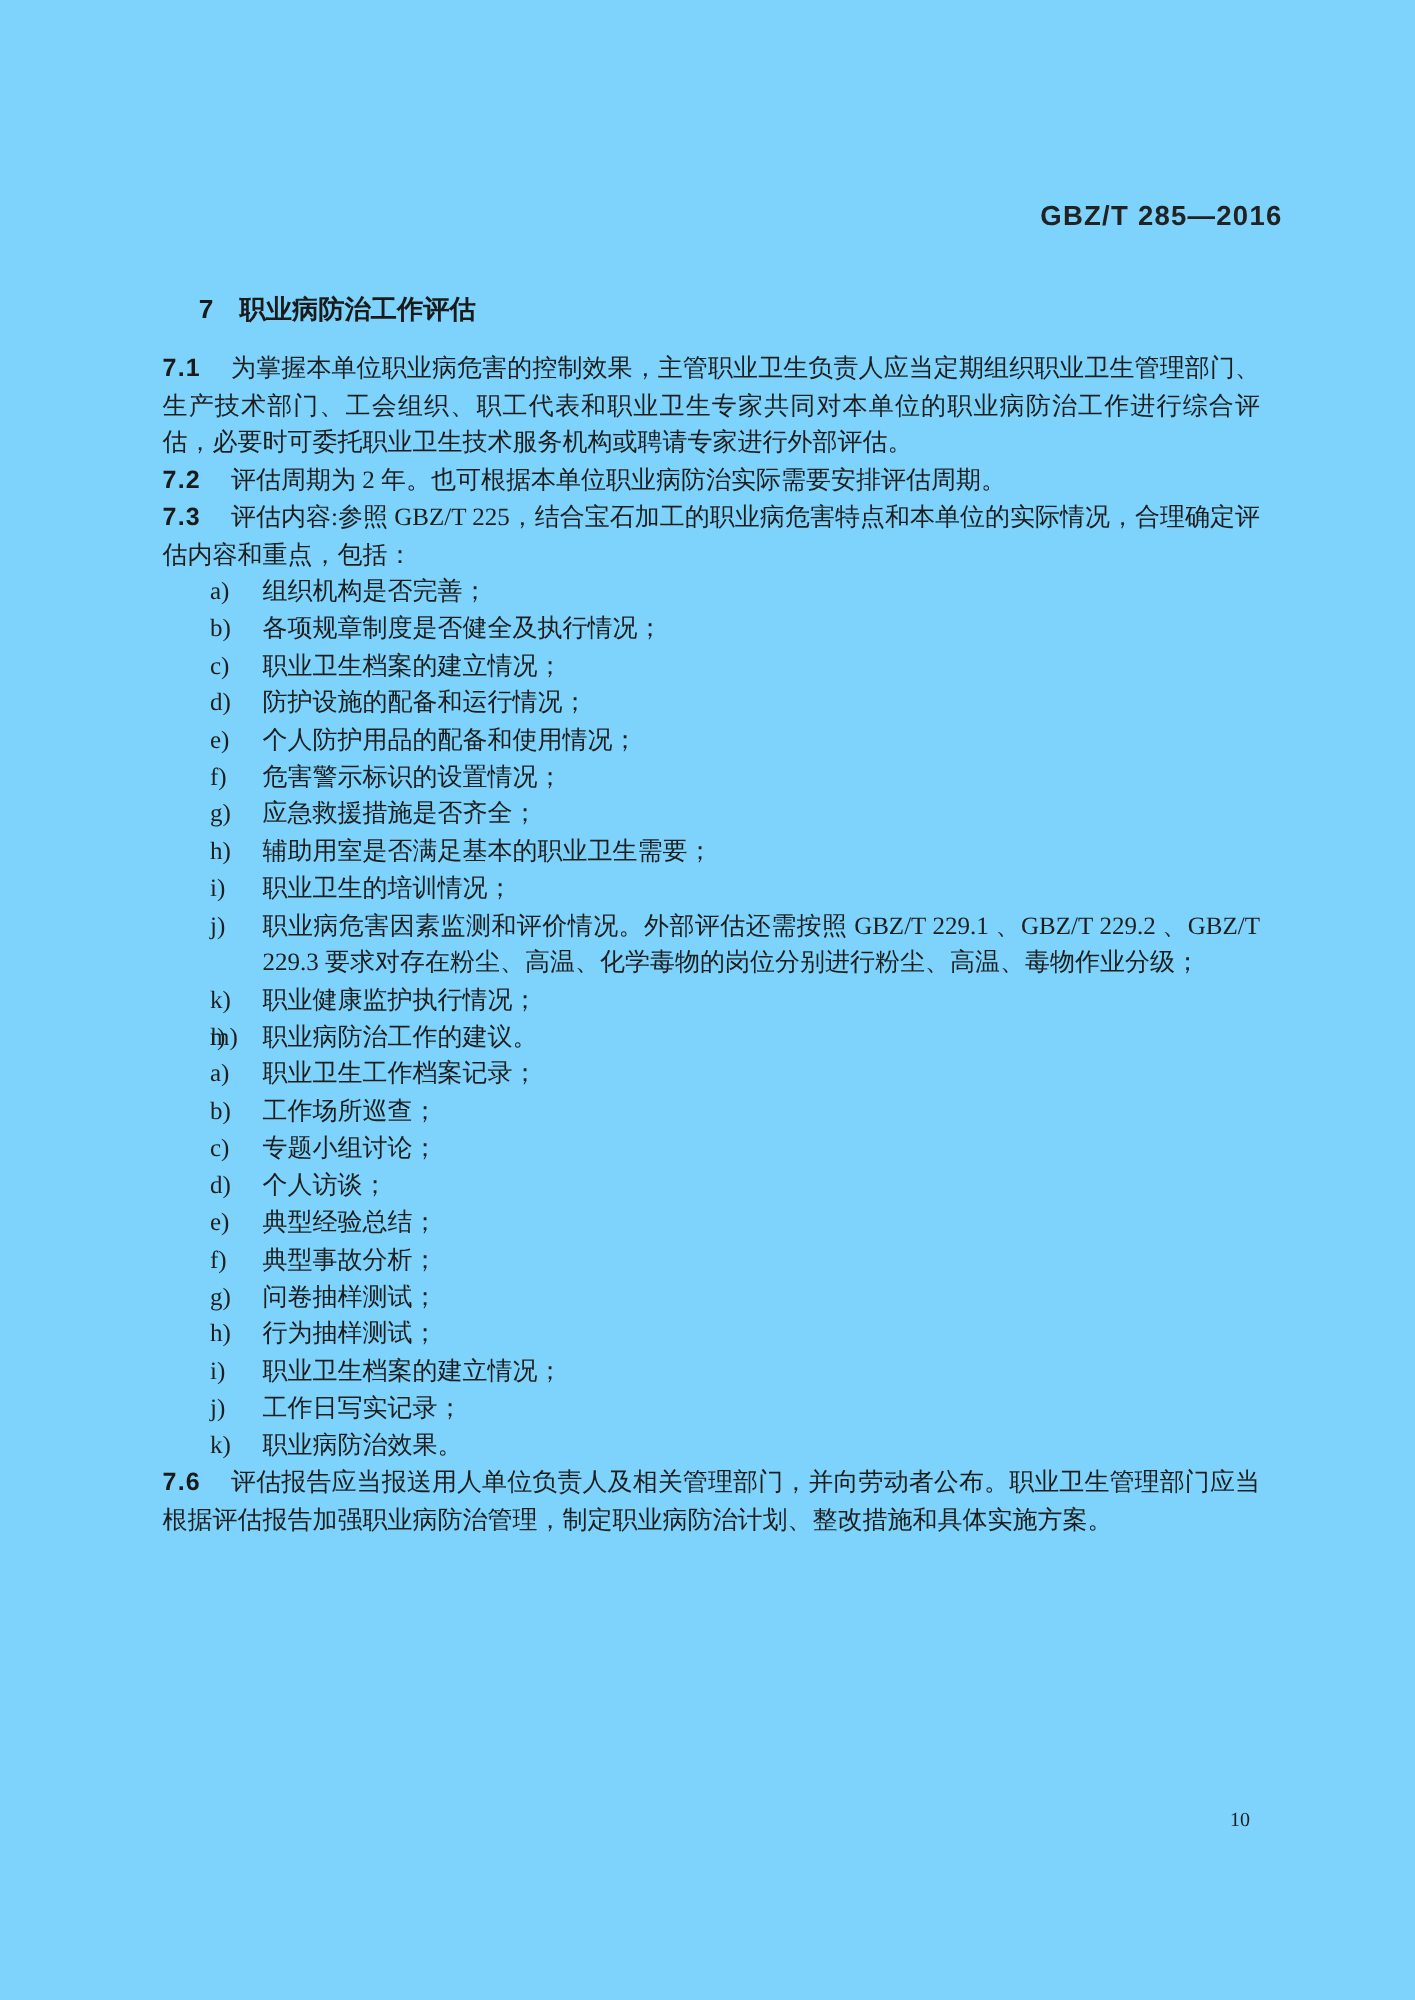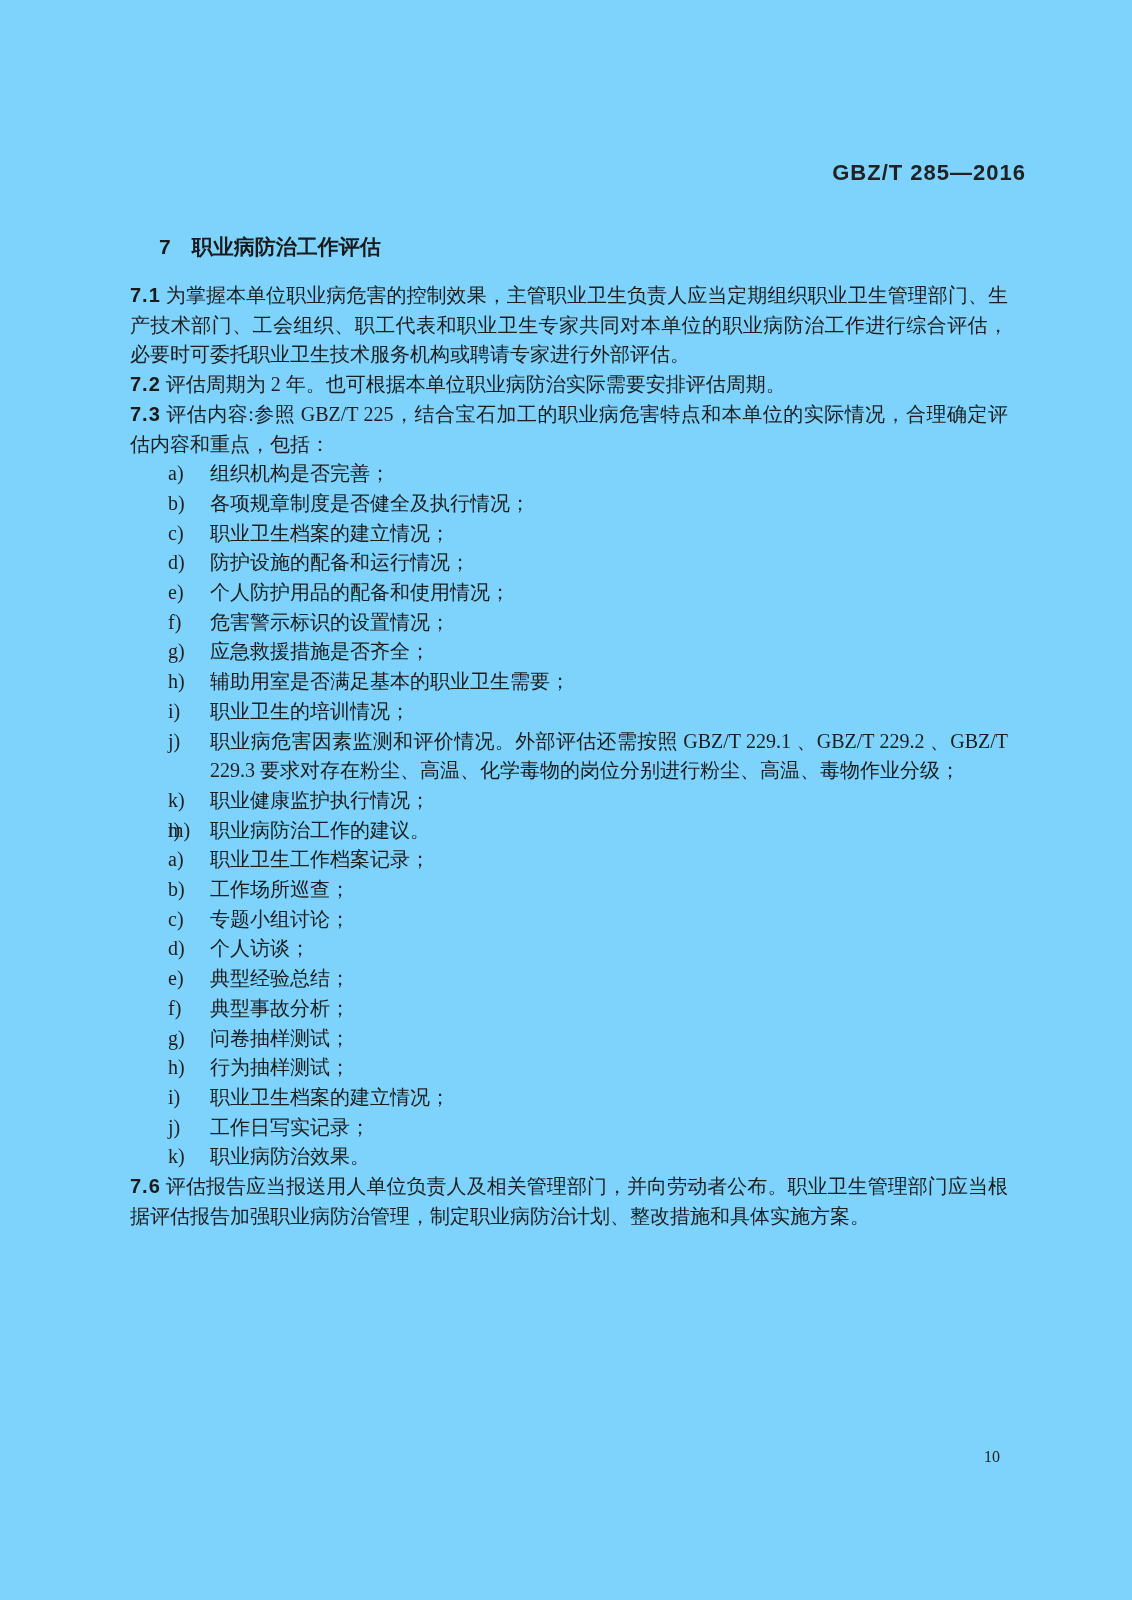--- a/index.html
+++ b/index.html
@@ -51,21 +51,21 @@
     font-size: 20px;
     line-height: 29.7px;
     text-align: justify;
     color: #1e1e1e;
   }
   .clause { margin: 0; }
   .clause-num {
     font-family: "Liberation Sans", "DejaVu Sans", sans-serif;
     font-weight: 700;
     letter-spacing: 1px;
-    margin-right: 5px;
+    margin-right: 24px;
     color: #1a1a1a;
   }
   .list-item {
     position: relative;
     padding-left: 80px;
     margin: 0;
   }
   .marker {
     position: absolute;
     left: 38px;

